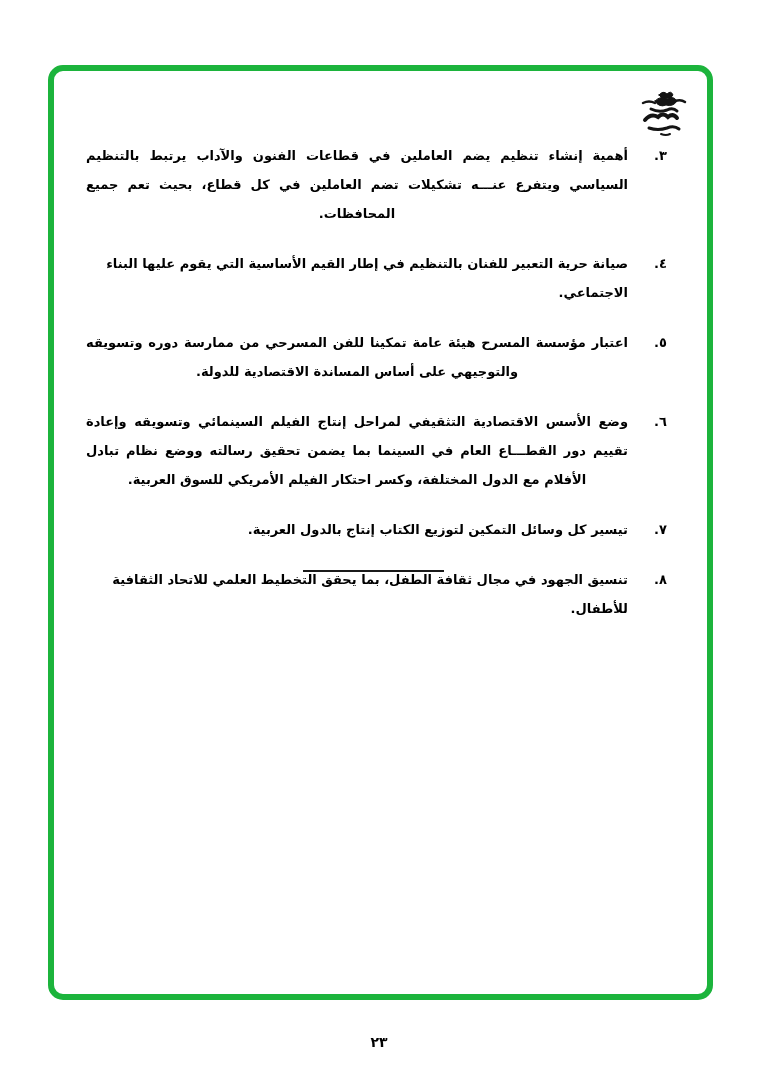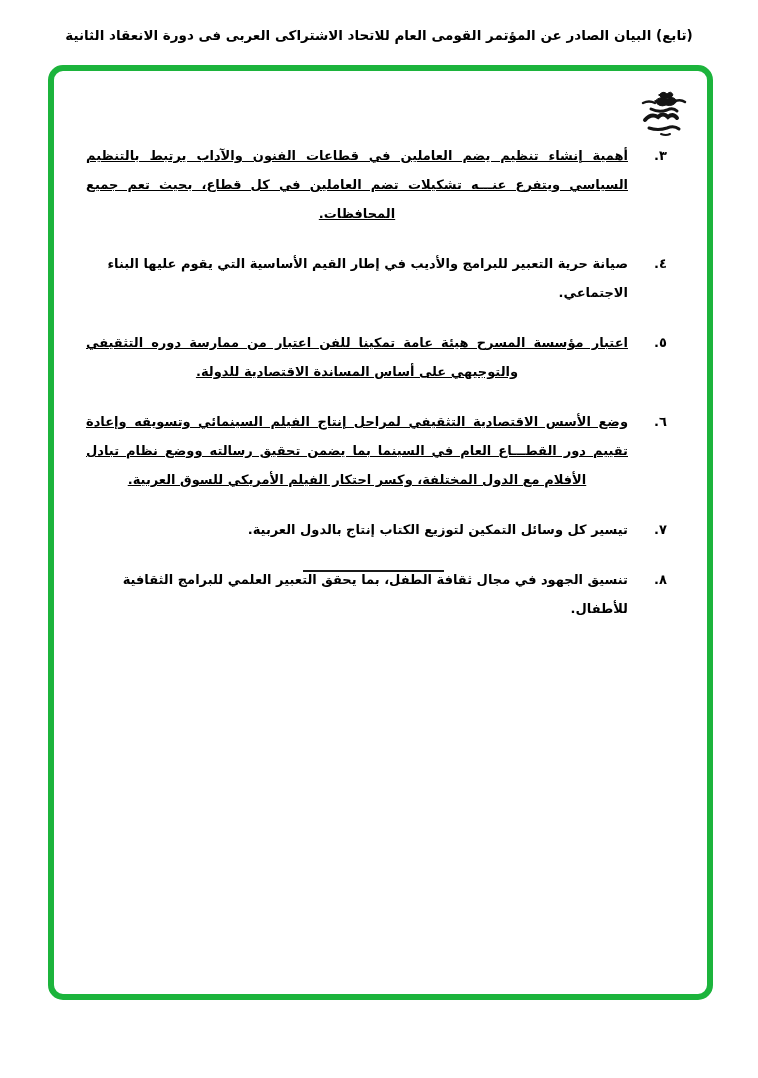--- a/index.html
+++ b/index.html
@@ -67,21 +67,20 @@
     text-align: right;
     white-space: nowrap;
   }
   .item .text {
     flex: 1 1 auto;
     min-width: 0;
   }
   .item .text.multi {
     text-align: justify;
     text-align-last: center;
-    text-decoration: underline;
   }
   .item .text.single {
     text-align: right;
   }
   .divider {
     position: absolute;
     left: 303px;
     top: 570px;
     width: 141px;
     height: 2px;
@@ -95,21 +94,20 @@
     text-align: center;
     font-size: 14px;
     font-weight: 700;
   }
 </style>
 </head>
 <body>
 
 <div class="page">
 
-  <div class="header-title">(تابع) البيان الصادر عن المؤتمر القومى العام للاتحاد الاشتراكى العربى فى دورة الانعقاد الثانية</div>
 
   <div class="green-box">
 
     <div class="stamp">
       <svg viewBox="0 0 70 52" width="70" height="52" xmlns="http://www.w3.org/2000/svg">
         <g fill="none" stroke="#141414" stroke-linecap="round">
           <path d="M30 8 q4 -5 8 -1 q4 -4 6 1 q-2 4 -6 3 q-3 3 -8 -3 z" fill="#141414" stroke-width="1"></path>
           <path d="M26 14 q6 -6 12 -2 q6 -4 10 2 q-4 6 -11 4 q-7 3 -11 -4 z" fill="#141414" stroke-width="1"></path>
           <path d="M14 16 q6 -3 12 0" stroke-width="2.5"></path>
           <path d="M46 14 q6 -2 10 1" stroke-width="2.5"></path>
@@ -123,42 +121,43 @@
 
     <div class="items">
 
       <div class="item">
         <span class="num">٣.</span>
         <div class="text multi">أهمية إنشاء تنظيم يضم العاملين في قطاعات الفنون والآداب يرتبط بالتنظيم السياسي ويتفرع عنـــه تشكيلات تضم العاملين في كل قطاع، بحيث تعم جميع المحافظات.</div>
       </div>
 
       <div class="item">
         <span class="num">٤.</span>
-        <div class="text single">صيانة حرية التعبير للبرامج والأديب في إطار القيم الأساسية التي يقوم عليها البناء الاجتماعي.</div>
+        <div class="text single">صيانة حرية التعبير للفنان بالتنظيم في إطار القيم الأساسية التي يقوم عليها البناء الاجتماعي.</div>
       </div>
 
       <div class="item">
         <span class="num">٥.</span>
-        <div class="text multi">اعتبار مؤسسة المسرح هيئة عامة تمكينا للفن اعتبار من ممارسة دوره التثقيفي والتوجيهي على أساس المساندة الاقتصادية للدولة.</div>
+        <div class="text multi">اعتبار مؤسسة المسرح هيئة عامة تمكينا للفن المسرحي من ممارسة دوره وتسويقه والتوجيهي على أساس المساندة الاقتصادية للدولة.</div>
       </div>
 
       <div class="item">
         <span class="num">٦.</span>
         <div class="text multi">وضع الأسس الاقتصادية التثقيفي لمراحل إنتاج الفيلم السينمائي وتسويقه وإعادة تقييم دور القطـــاع العام في السينما بما يضمن تحقيق رسالته ووضع نظام تبادل الأفلام مع الدول المختلفة، وكسر احتكار الفيلم الأمريكي للسوق العربية.</div>
       </div>
 
       <div class="item">
         <span class="num">٧.</span>
         <div class="text single">تيسير كل وسائل التمكين لتوزيع الكتاب إنتاج بالدول العربية.</div>
       </div>
 
       <div class="item">
         <span class="num">٨.</span>
-        <div class="text single">تنسيق الجهود في مجال ثقافة الطفل، بما يحقق التعبير العلمي للبرامج الثقافية للأطفال.</div>
+        <div class="text single">تنسيق الجهود في مجال ثقافة الطفل، بما يحقق التخطيط العلمي للاتحاد الثقافية للأطفال.</div>
       </div>
 
     </div>
   </div>
 
   <div class="divider"></div>
 
+  <div class="page-number">٢٣</div>
 
 </div>
 
 </body></html>

